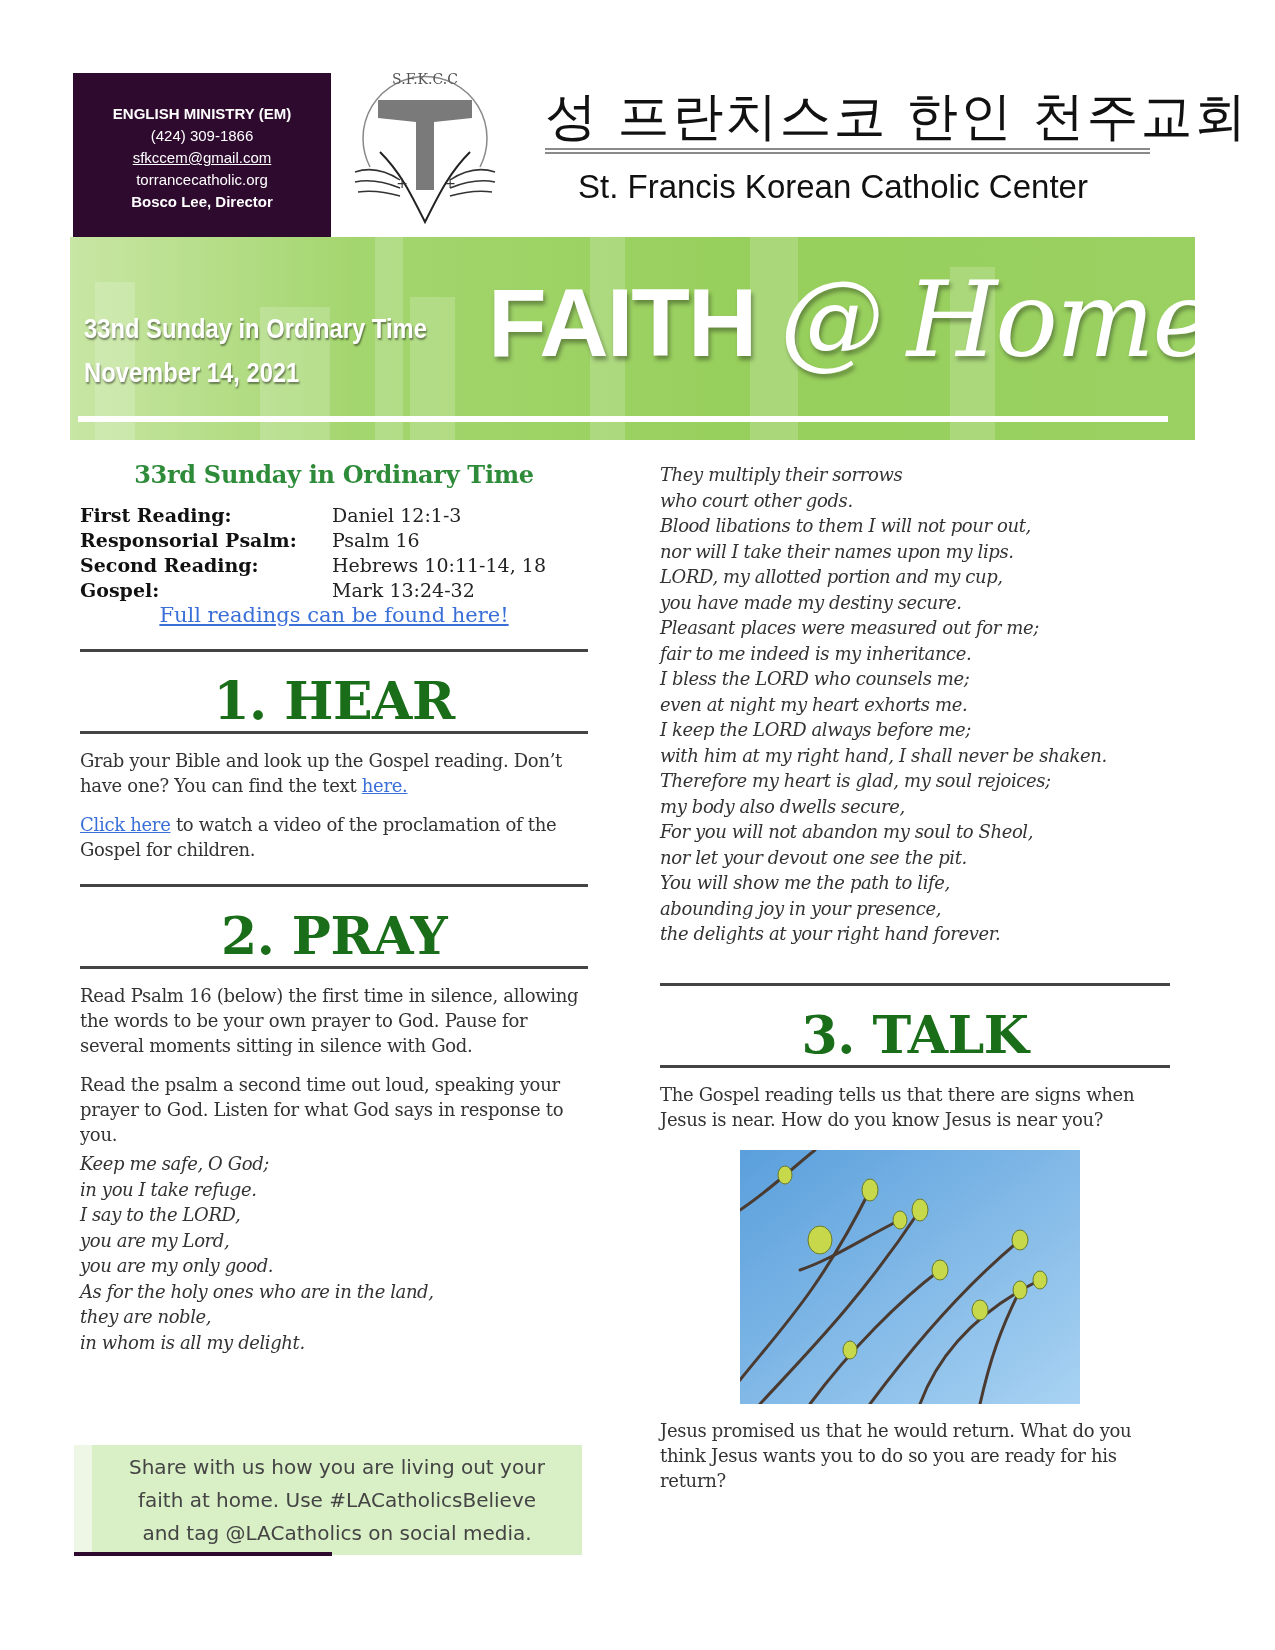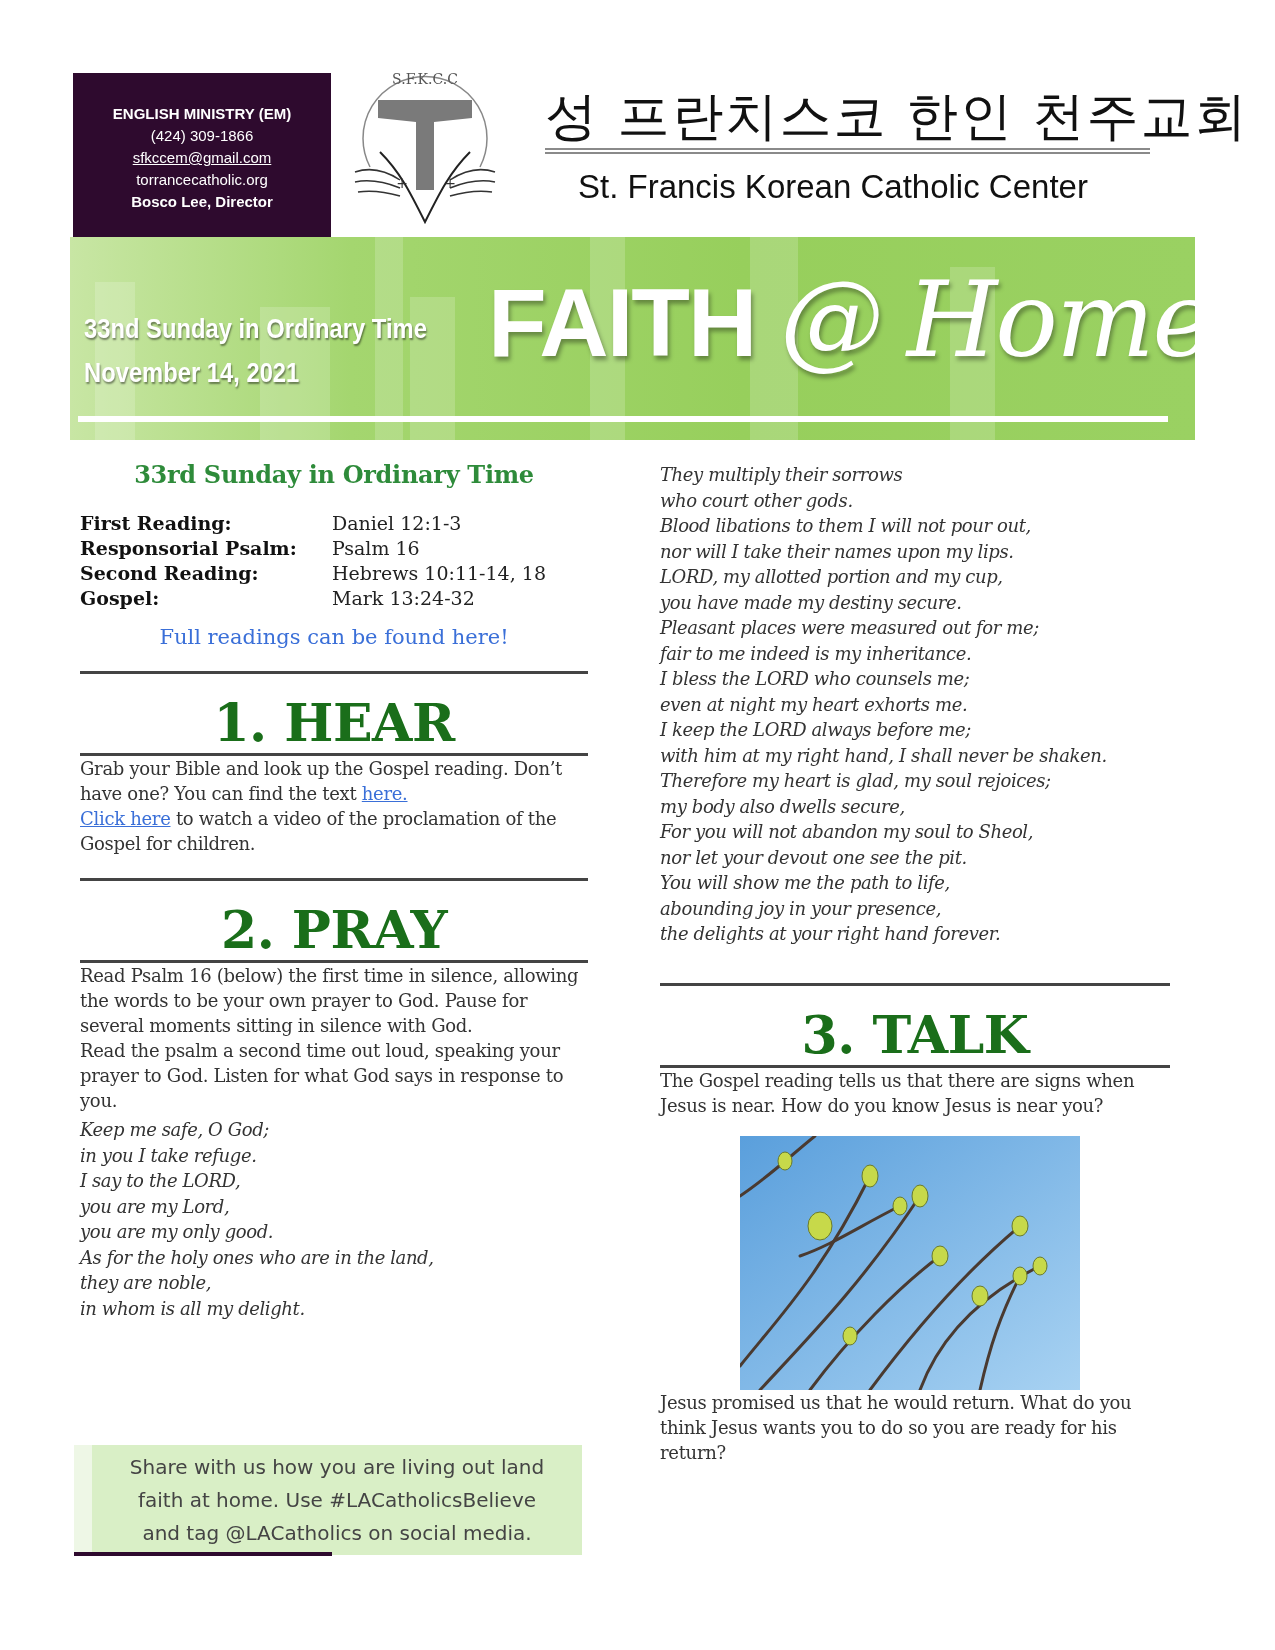--- a/index.html
+++ b/index.html
@@ -49,29 +49,29 @@
     font-family: "Liberation Sans", sans-serif; font-weight: bold; font-size: 96px; color: #fff;
     text-shadow: 2px 4px 4px rgba(0,0,0,0.35); white-space: nowrap; letter-spacing: -2px;
   }
   .banner-title .script { font-family: "DejaVu Serif", serif; font-style: italic; font-weight: normal; font-size: 104px; }
   .banner-rule { position: absolute; left: 8px; bottom: 18px; width: 1090px; height: 6px; background: #fff; }
 
   
   .col-left { position: absolute; left: 80px; top: 460px; width: 508px; }
   .col-right { position: absolute; left: 660px; top: 462px; width: 510px; }
 
-  .sunday-heading { text-align: center; color: #2e8b3a; font-size: 24px; font-weight: bold; margin-bottom: 22px; letter-spacing: -0.3px; }
+  .sunday-heading { text-align: center; color: #2e8b3a; font-size: 24px; font-weight: bold; margin-bottom: 14px; letter-spacing: -0.3px; }
   .readings { display: grid; grid-template-columns: 252px 1fr; font-size: 19px; line-height: 25px; color: #222; }
   .readings .label { font-weight: bold; color: #111; }
-  .readings-link { display: block; text-align: center; color: #3a6fd8; font-size: 21px; margin-top: 14px; cursor: pointer; }
+  .readings-link { display: block; text-align: center; color: #3a6fd8; text-decoration: underline; font-size: 21px; cursor: pointer; }
 
   .rule { height: 3px; background: #444; width: 100%; }
   .section-heading { text-align: center; color: #1a6e1a; font-size: 52px; font-weight: bold; padding: 18px 0 0; letter-spacing: -0.5px; }
 
-  .para { font-size: 18px; line-height: 25px; color: #333; letter-spacing: -0.3px; }
+  .para { font-size: 18px; line-height: 25px; color: #333; margin-top: 14px; letter-spacing: -0.3px; }
   .para a { color: #3a6fd8; text-decoration: underline; cursor: pointer; }
   .psalm { font-style: italic; font-size: 18px; line-height: 25.5px; color: #333; letter-spacing: -0.4px; }
 
   .share-box {
     position: absolute; left: 92px; top: 1445px; width: 490px; height: 110px;
     background: #d9efc6; text-align: center;
     font-family: "DejaVu Sans", sans-serif; font-size: 20px; line-height: 33px; color: #444; padding-top: 6px;
   }
   .share-left { position: absolute; left: 74px; top: 1445px; width: 18px; height: 110px; background: #eef7e6; }
   .bottom-bar { position: absolute; left: 74px; top: 1552px; width: 258px; height: 4px; background: #2e0a2e; }
@@ -156,21 +156,21 @@
     <div>you are my Lord,</div>
     <div>you are my only good.</div>
     <div>As for the holy ones who are in the land,</div>
     <div>they are noble,</div>
     <div>in whom is all my delight.</div>
   </div>
 </div>
 
 <div class="share-left"></div>
 <div class="share-box">
-  <div>Share with us how you are living out land</div>
+  <div>Share with us how you are living out your</div>
   <div>faith at home.  Use #LACatholicsBelieve</div>
   <div>and tag @LACatholics on social media.</div>
 </div>
 <div class="bottom-bar"></div>
 
 <div class="col-right">
   <div class="psalm">
     <div>They multiply their sorrows</div>
     <div>who court other gods.</div>
     <div>Blood libations to them I will not pour out,</div>

